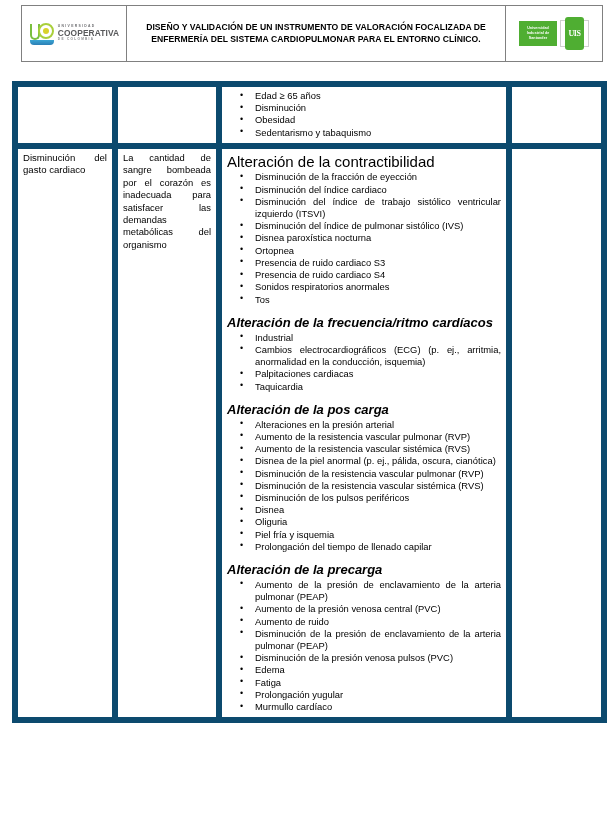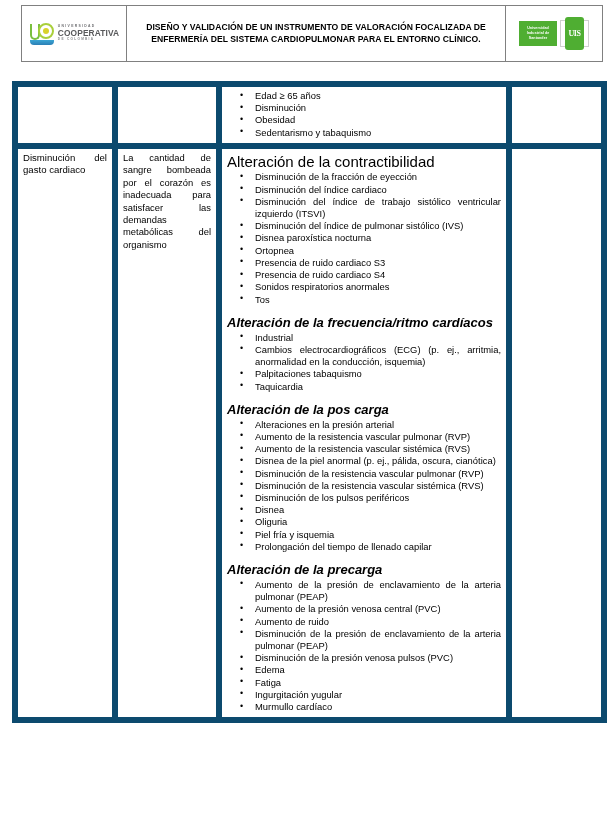--- a/index.html
+++ b/index.html
@@ -347,21 +347,21 @@
               <li class="nojust">Presencia de ruido cardiaco S3</li>
               <li class="nojust">Presencia de ruido cardiaco S4</li>
               <li class="nojust">Sonidos respiratorios anormales</li>
               <li class="nojust">Tos</li>
             </ul>
             <div class="spacer">&nbsp;</div>
             <p class="section-head">Alteración de la frecuencia/ritmo cardíacos</p>
             <ul class="blist">
               <li class="nojust">Industrial</li>
               <li>Cambios electrocardiográficos (ECG) (p. ej., arritmia, anormalidad en la conducción, isquemia)</li>
-              <li class="nojust">Palpitaciones tabaquismo</li>
+              <li class="nojust">Palpitaciones cardiacas</li>
               <li class="nojust">Taquicardia</li>
             </ul>
             <div class="spacer">&nbsp;</div>
             <p class="section-head">Alteración de la pos carga</p>
             <ul class="blist">
               <li class="nojust">Alteraciones en la presión arterial</li>
               <li>Aumento de la resistencia vascular pulmonar (RVP)</li>
               <li>Aumento de la resistencia vascular sistémica (RVS)</li>
               <li>Disnea de la piel anormal (p. ej., pálida, oscura, cianótica)</li>
               <li>Disminución de la resistencia vascular pulmonar (RVP)</li>
@@ -375,21 +375,21 @@
             <div class="spacer">&nbsp;</div>
             <p class="section-head">Alteración de la precarga</p>
             <ul class="blist">
               <li>Aumento de la presión de enclavamiento de la arteria pulmonar (PEAP)</li>
               <li class="nojust">Aumento de la presión venosa central (PVC)</li>
               <li class="nojust">Aumento de ruido</li>
               <li>Disminución de la presión de enclavamiento de la arteria pulmonar (PEAP)</li>
               <li>Disminución de la presión venosa pulsos (PVC)</li>
               <li class="nojust">Edema</li>
               <li class="nojust">Fatiga</li>
-              <li class="nojust">Ingurgitación yugular</li>
+              <li class="nojust">Prolongación yugular</li>
               <li class="nojust">Murmullo cardíaco</li>
             </ul>
           </td>
           <td class="cell-char"></td>
         </tr>
       </tbody>
   </table>
 
 </div>
 

